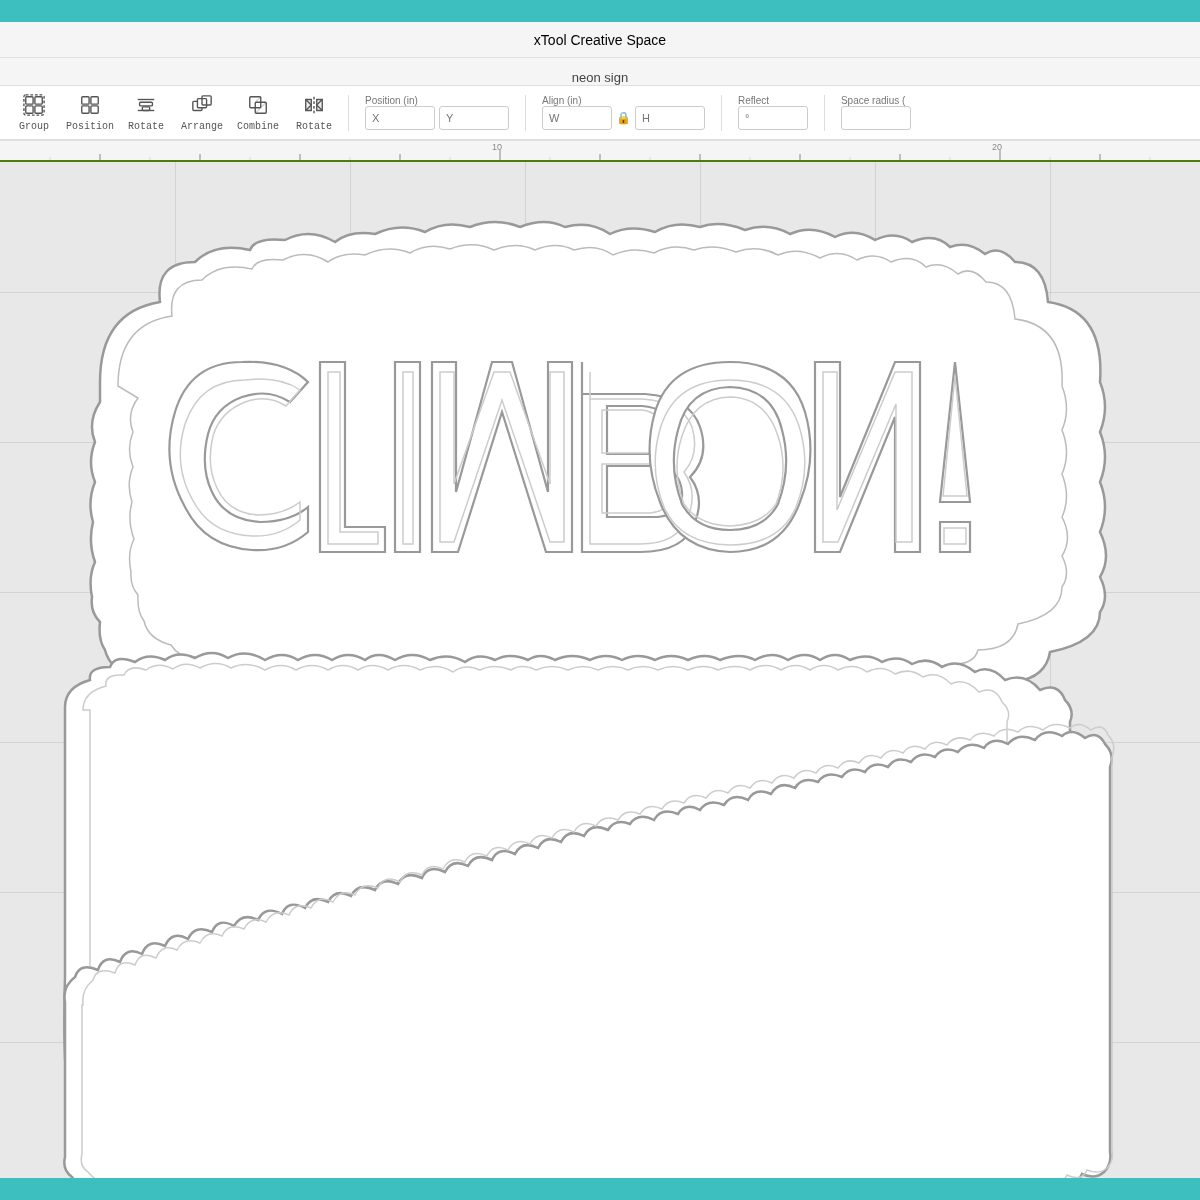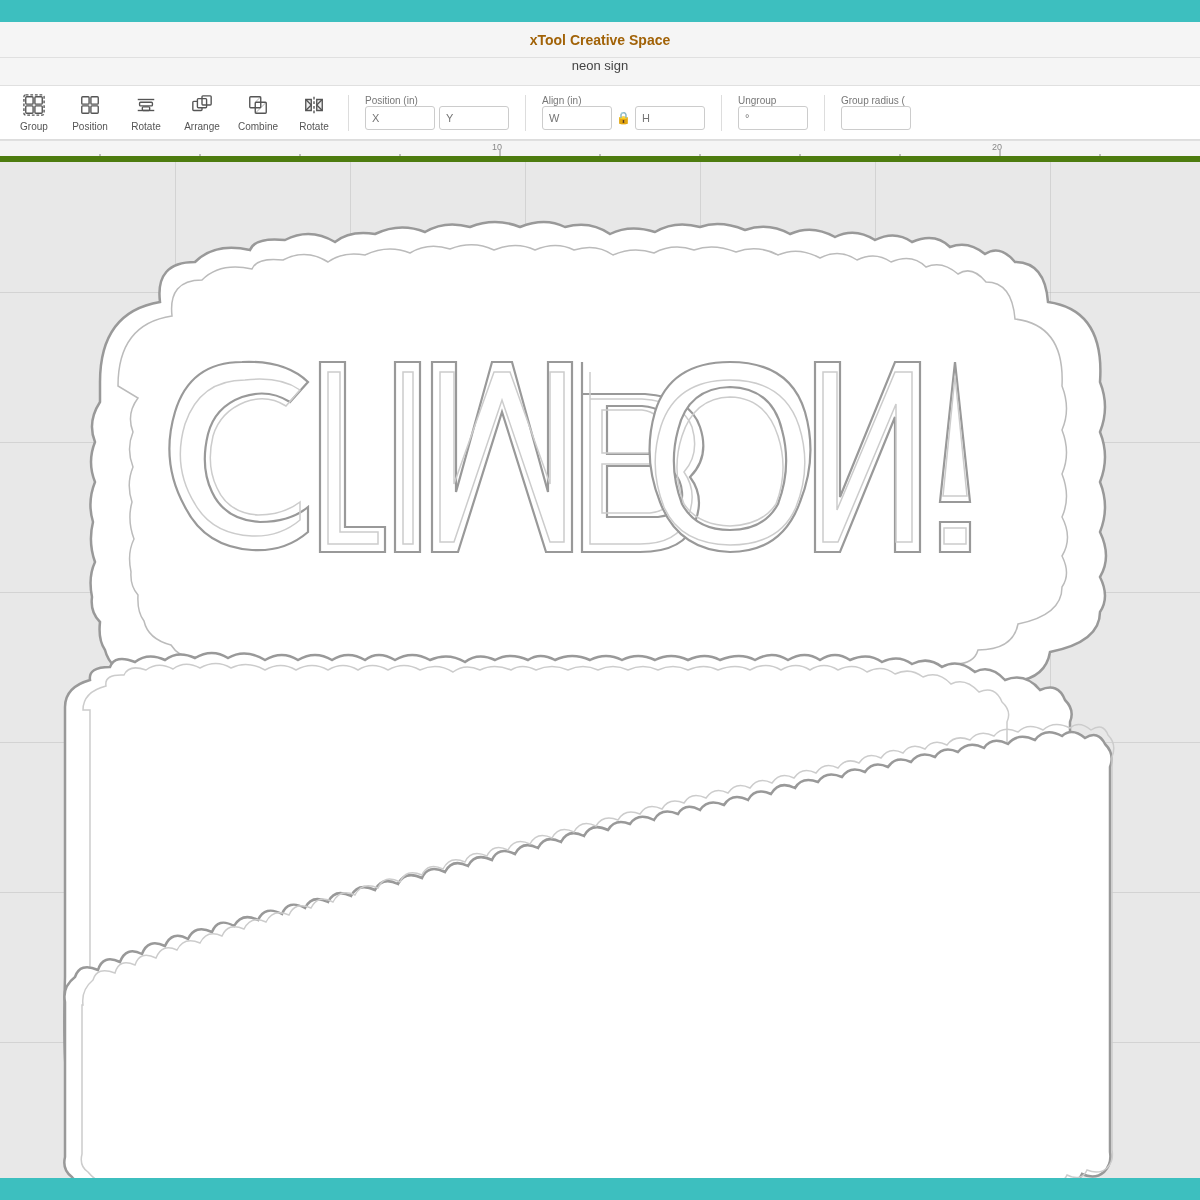--- a/index.html
+++ b/index.html
@@ -24,31 +24,31 @@
       height: 36px;
       background: #f5f5f5;
       display: flex;
       align-items: center;
       justify-content: center;
       border-bottom: 1px solid #e0e0e0;
     }
 
     .title-bar span {
       font-size: 14px;
-      font-weight: 700;
-      color: #a16207;
+      font-weight: 400;
+      color: #000000;
     }
 
     
     .doc-name-bar {
       width: 100%;
       height: 28px;
       background: #f5f5f5;
       display: flex;
-      align-items: flex-start;
+      align-items: flex-end;
       justify-content: center;
       border-bottom: 1px solid #e0e0e0;
     }
 
     .doc-name-bar span {
       font-size: 13px;
       color: #444;
     }
 
     
@@ -78,20 +78,21 @@
     .tool-icon {
       font-size: 18px;
       color: #555;
       line-height: 1;
     }
 
     .tool-label {
       font-size: 10px;
       color: #555;
       white-space: nowrap;
+      font-family: Liberation Mono, monospace;
     }
 
     .toolbar-divider {
       width: 1px;
       height: 36px;
       background: #ddd;
       margin: 0 4px;
     }
 
     .prop-label {
@@ -126,21 +127,21 @@
       flex-direction: column;
       align-items: flex-start;
       margin: 0 8px;
     }
 
     
     .ruler {
       width: 100%;
       height: 22px;
       background: #f5f5f5;
-      border-bottom: 6px solid #4d7c0f;
+      border-bottom: 2px solid #4d7c0f;
       position: relative;
       overflow: hidden;
     }
 
     
     .canvas-area {
       width: 100%;
       height: calc(1200px - 22px - 36px - 28px - 54px - 22px - 22px);
       background: #e8e8e8;
       position: relative;
@@ -292,30 +293,30 @@
     <div class="prop-row">
       <input class="prop-input" type="text" placeholder="W" style="">
       <span class="lock-icon">🔒</span>
       <input class="prop-input" type="text" placeholder="H" style="">
     </div>
   </div>
 
   <div class="toolbar-divider"></div>
 
   <div class="prop-section">
-    <span class="prop-label">Ungroup</span>
+    <span class="prop-label">Reflect</span>
     <div class="prop-row">
       <input class="prop-input" type="text" placeholder="°" style="">
     </div>
   </div>
 
   <div class="toolbar-divider"></div>
 
   <div class="prop-section">
-    <span class="prop-label">Group radius (</span>
+    <span class="prop-label">Space radius (</span>
     <div class="prop-row">
       <input class="prop-input" type="text" style="">
     </div>
   </div>
 
 </div>
 
 <div class="ruler">
   <svg width="1200" height="22" style="position:absolute;top:0;left:0;">
 

